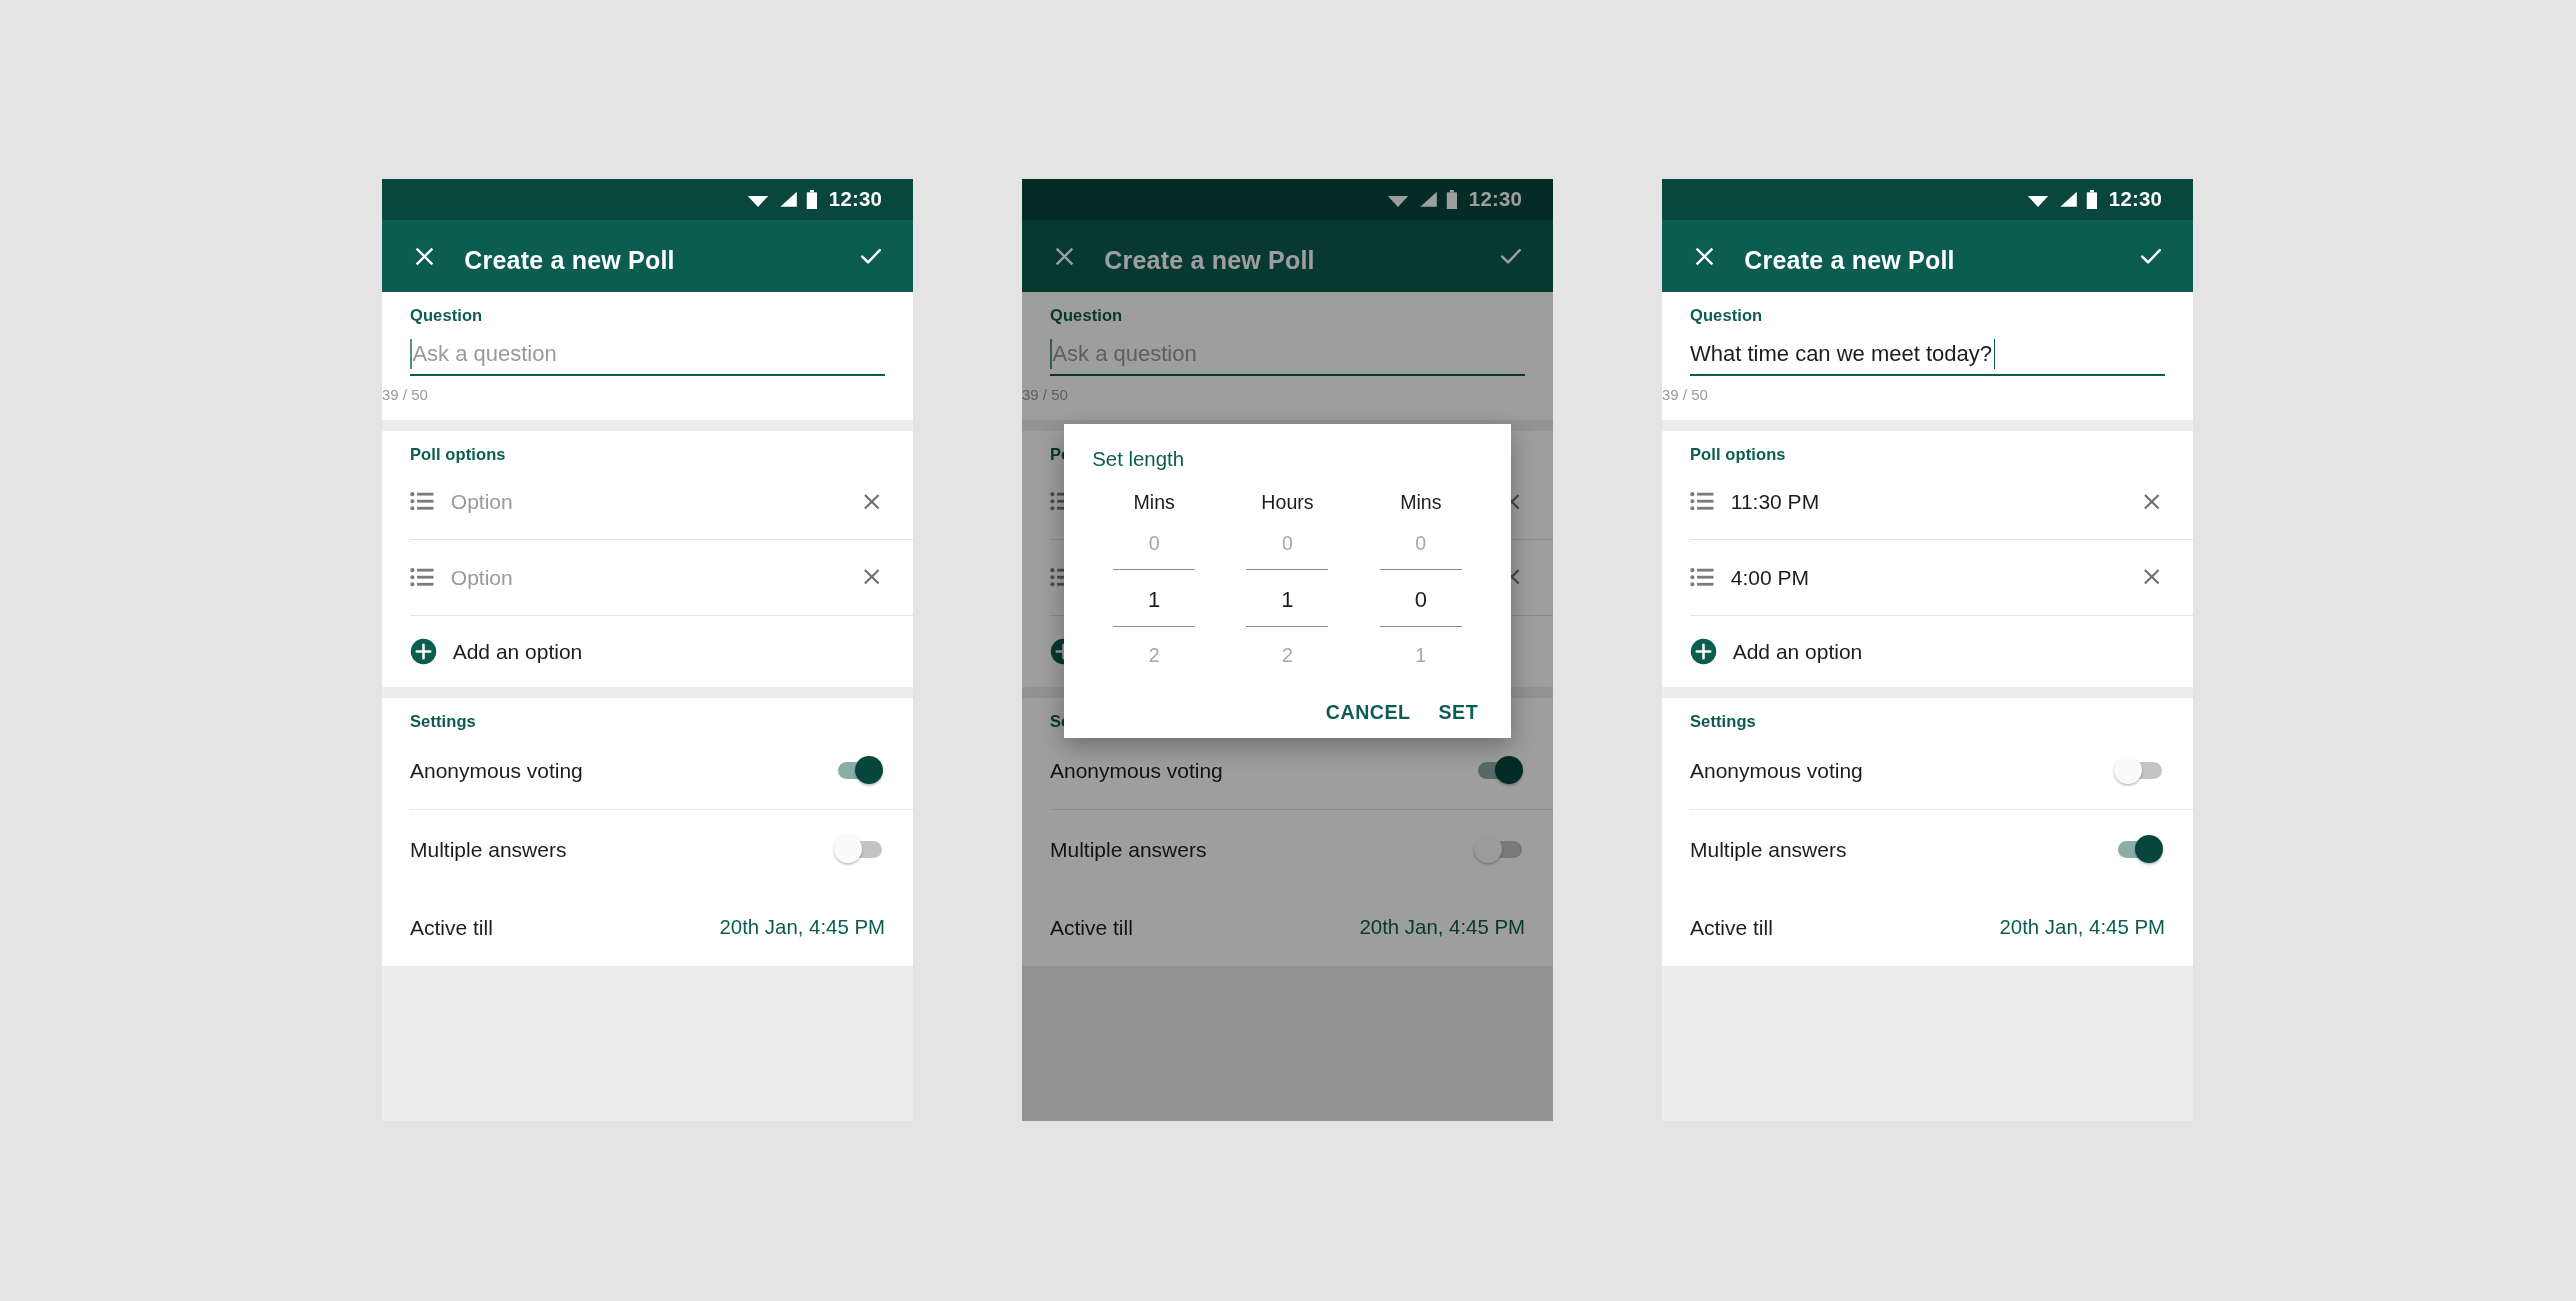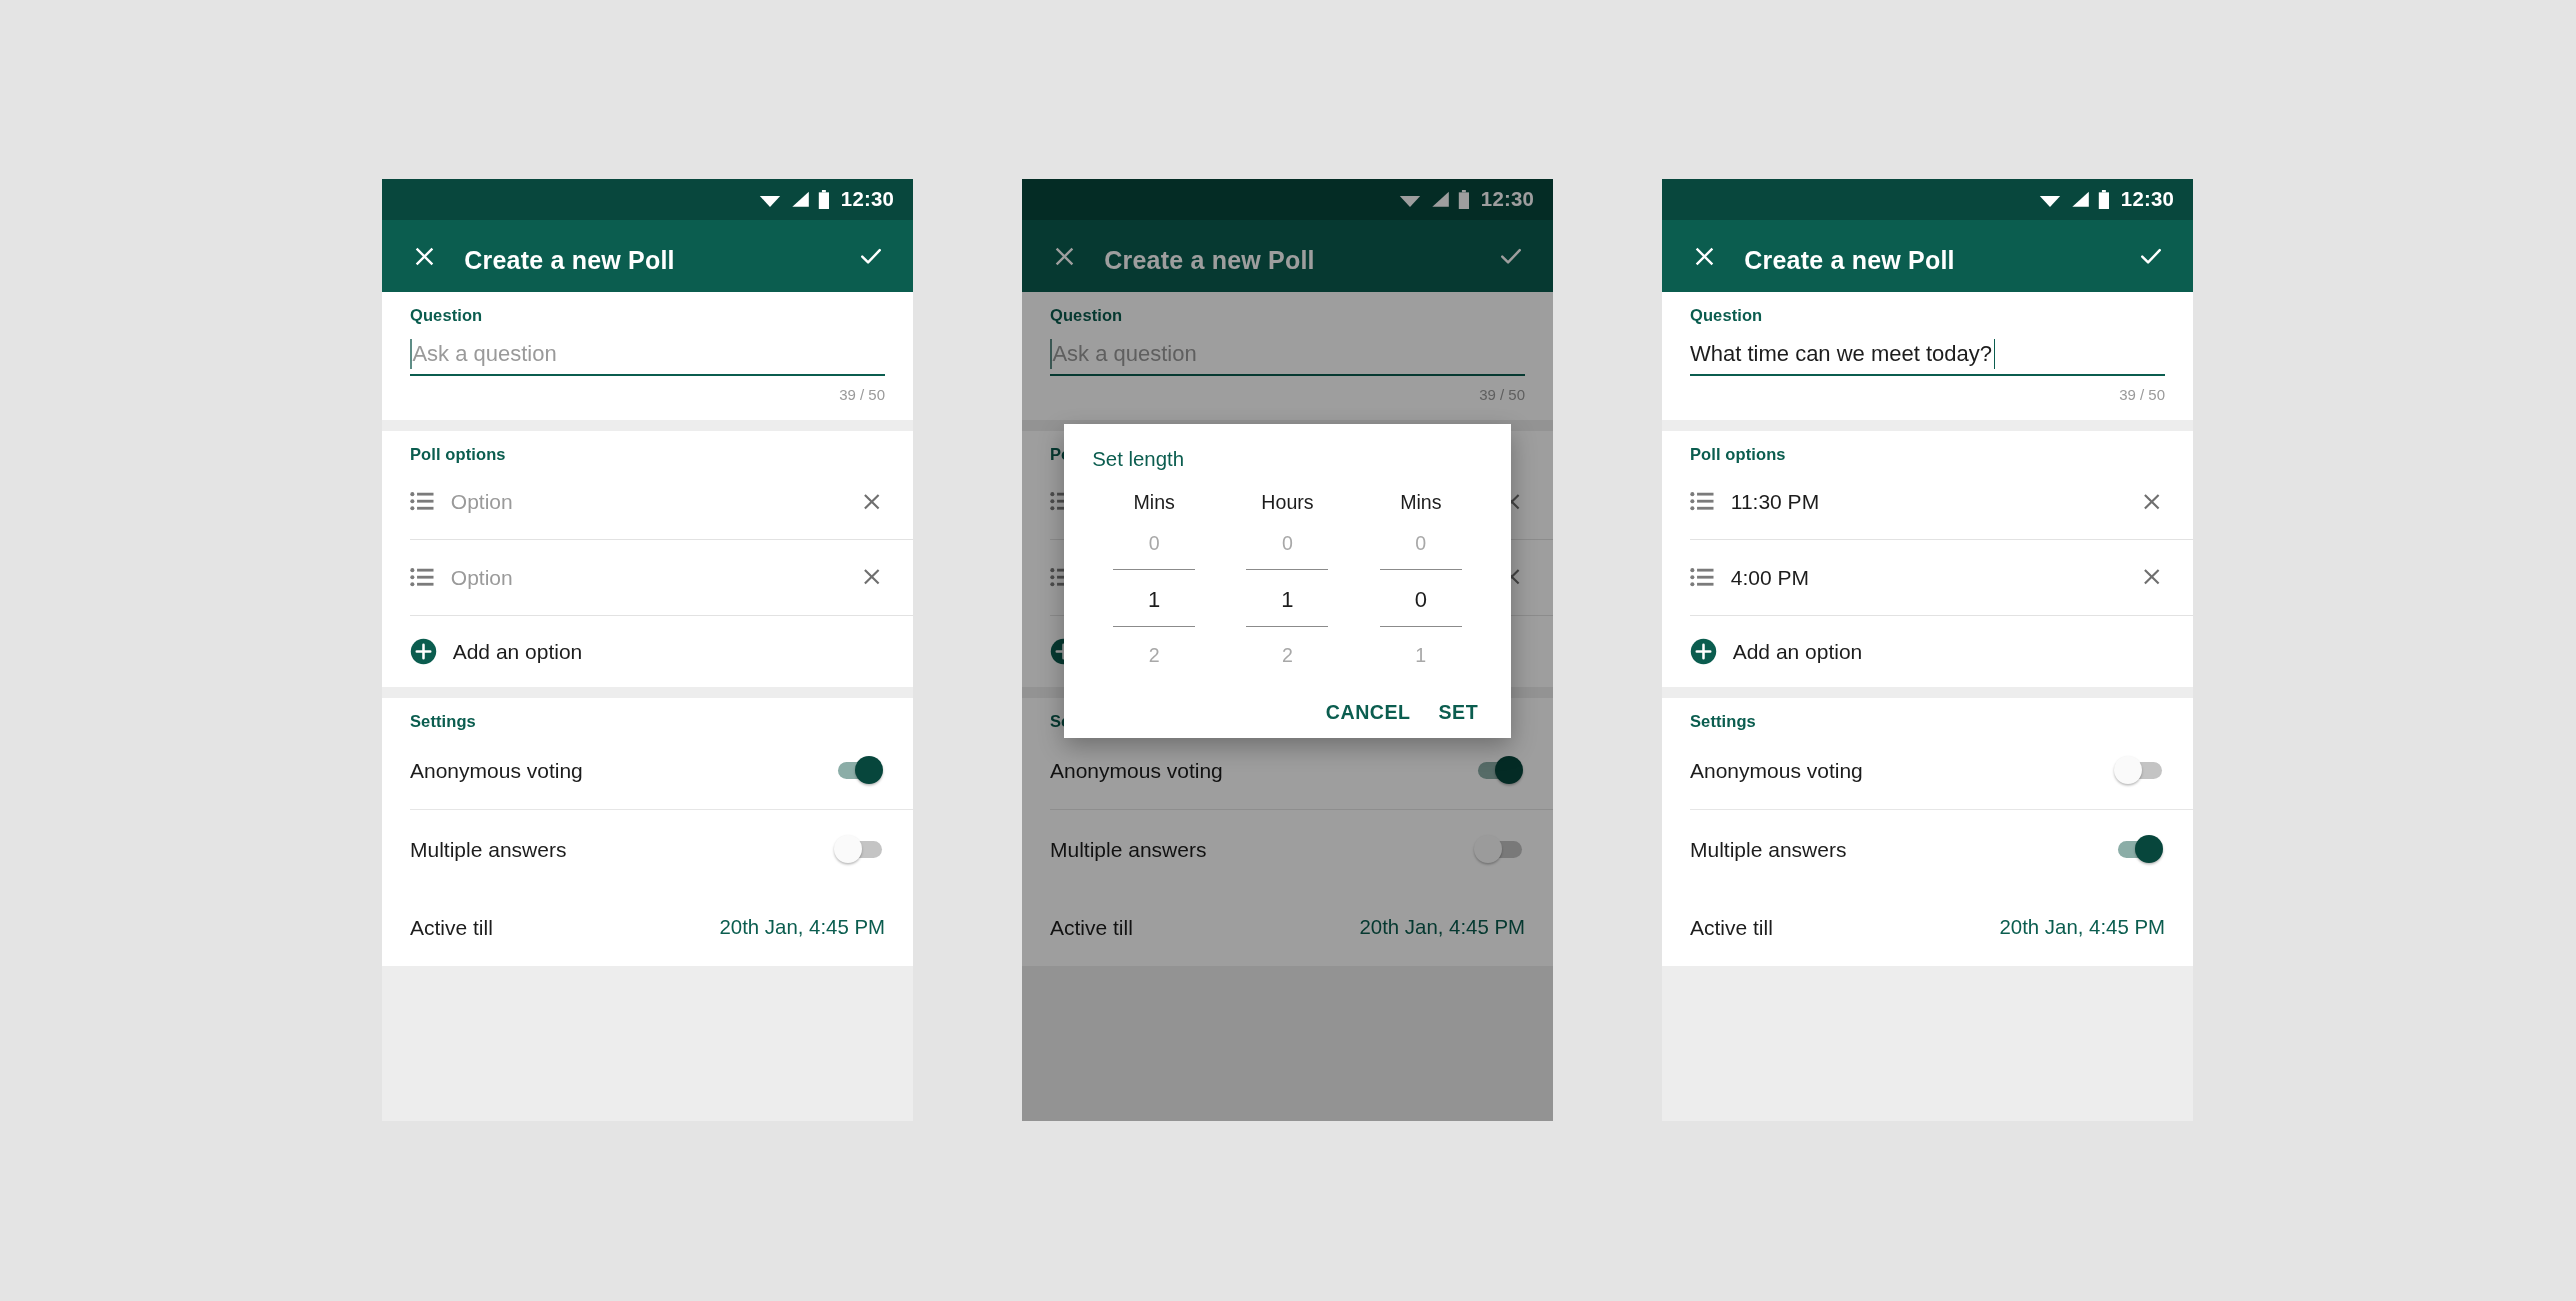--- a/index.html
+++ b/index.html
@@ -30,21 +30,21 @@
     position:absolute; inset:0;
     background:rgba(0,0,0,0.38);
     z-index:40;
     pointer-events:none;
   }
 
   
   .statusbar {
     height:41px; background:#08473d;
     display:flex; align-items:center; justify-content:flex-end;
-    padding-right:19px; gap:8.6px;
+    padding-right:31px; gap:8.6px;
   }
   .sb-time {
     color:#ffffff; font-size:20.4px; font-weight:bold;
     letter-spacing:0.2px; line-height:1; margin-left:2.4px;
   }
   .ic-wifi { width:22px; height:15.7px; }
   .ic-signal { width:19.6px; height:16.5px; }
   .ic-batt { width:11.8px; height:19.6px; }
 
   
@@ -85,21 +85,21 @@
     display:flex; align-items:center;
   }
   .q-caret {
     width:1.6px; height:30px; background:#5e8d86;
     margin-right:0.8px; flex:none;
   }
   .q-caret.dark { background:#0b5d4f; }
   .q-text { font-size:22px; color:#1d1d1d; line-height:1; }
   .q-text.placeholder { color:#9a9a9a; }
   .q-counter {
-    text-align:right; font-size:15px; color:#9a9a9a;
+    font-size:15px; color:#9a9a9a;
     padding:9.4px 28px 11px 0;
   }
 
   
   .opt-row {
     height:75px; display:flex; align-items:center;
     padding:0 23.5px 0 28px;
     position:relative;
   }
   .opt-row + .opt-divider {

